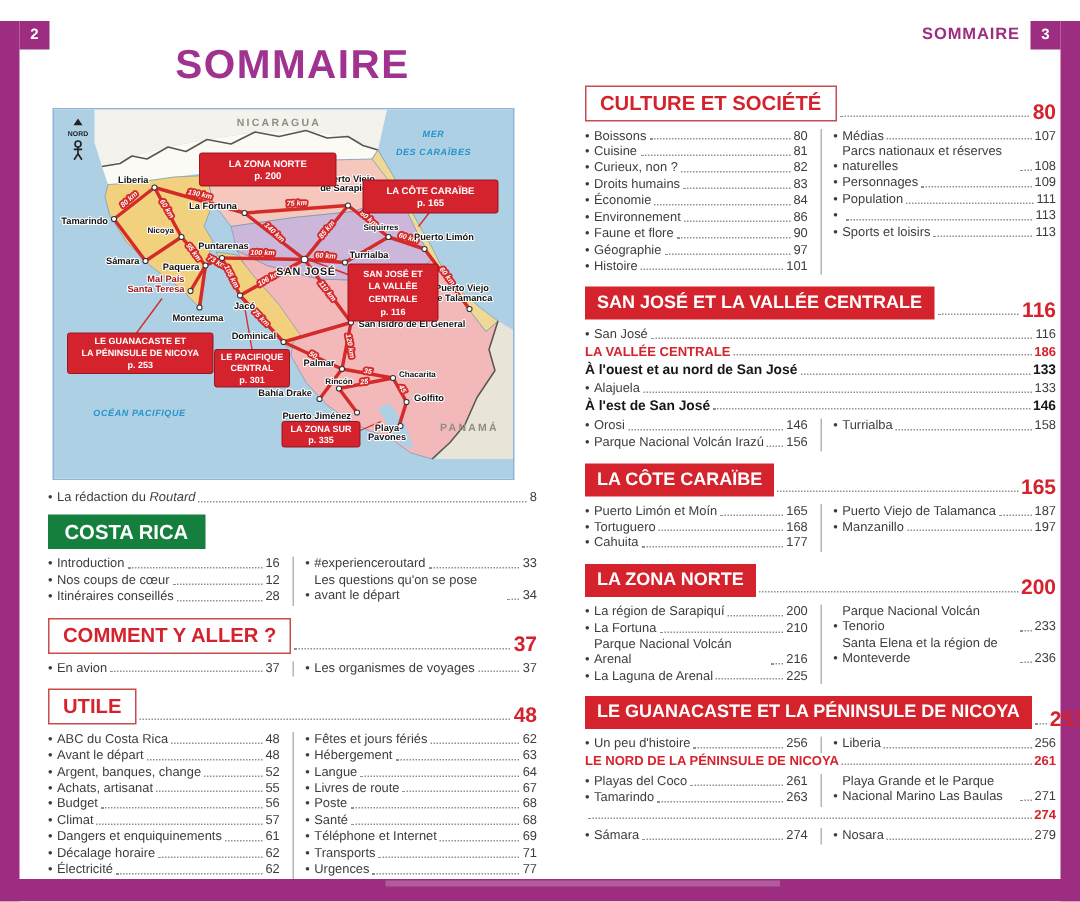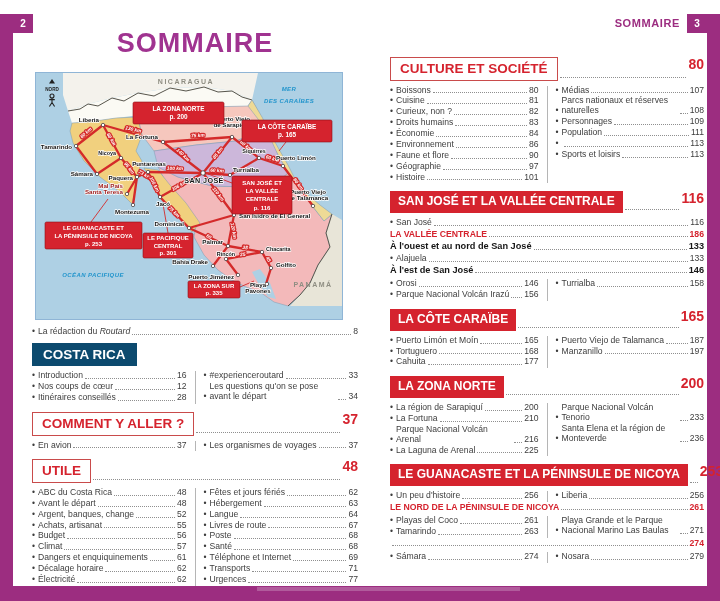--- a/index.html
+++ b/index.html
@@ -26,23 +26,23 @@
   .intro-block{margin:7px 2px 6px 2px;}
   .section{margin:0 2px 8px 2px;}
   .row{display:flex;align-items:flex-end;margin-bottom:1px;}
   .b{margin-right:3px;}
   .lab{flex:0 1 auto;}
   .leader{flex:1 1 8px;min-width:8px;border-bottom:1px dotted #8f8f8f;margin:0 2px 2px 2px;}
   .pg{white-space:nowrap;}
   .cols{display:flex;margin-top:4px;}
   .col{flex:1;min-width:0;}
   .col2{border-left:1px solid #b5b5b5;padding-left:8px;margin-left:8px;}
-  .hdr-row{display:flex;margin-bottom:5px;}
+  .hdr-row{display:flex;align-items:flex-end;margin-bottom:5px;}
   .hdr{display:inline-block;font-weight:bold;white-space:nowrap;}
-  .hdr-purple{background:#0c4a6e;color:#fff;font-size:13.5px;padding:4px 11px;}
+  .hdr-purple{background:#15803d;color:#fff;font-size:13.5px;padding:4px 11px;}
   .hdr-outlined{background:#fff;border:1px solid #c94b4b;color:#d5232e;font-size:13.5px;padding:3px 9px;}
   .hdr-red{background:#d5232e;color:#fff;font-size:12px;padding:4px 8px;}
   .hdr-page{color:#d5232e;font-weight:bold;font-size:14px;line-height:1;}
   .hdr-leader{margin-bottom:3px;}
   .sub{margin-top:0;margin-bottom:2px;}
   .sub-red .lab,.sub-red .pg{color:#d5232e;font-weight:bold;font-size:8.7px;}
   .sub-bold .lab,.sub-bold .pg{color:#161616;font-weight:bold;font-size:9.2px;}
   
   .city{font-family:"Liberation Sans",sans-serif;font-size:6.2px;font-weight:bold;fill:#141414;
         paint-order:stroke;stroke:#fff;stroke-width:1.4px;stroke-linejoin:round;}

